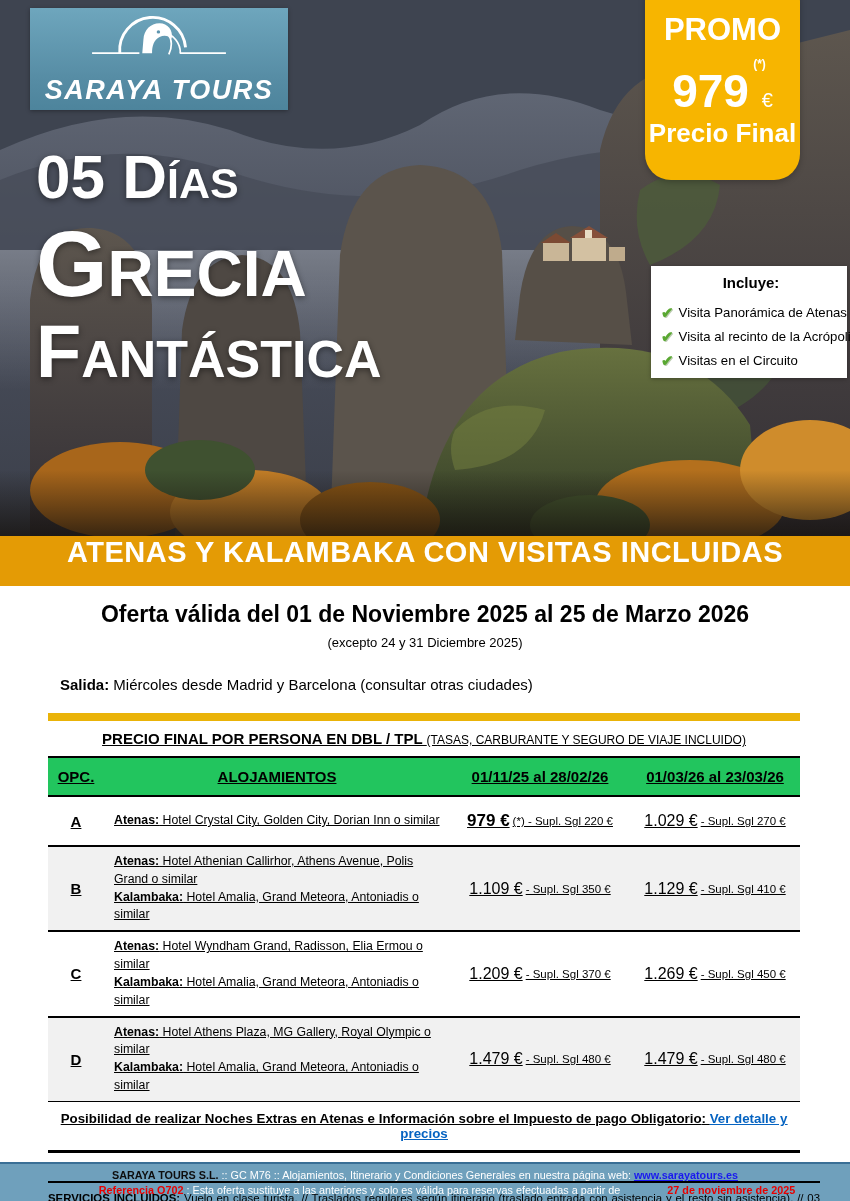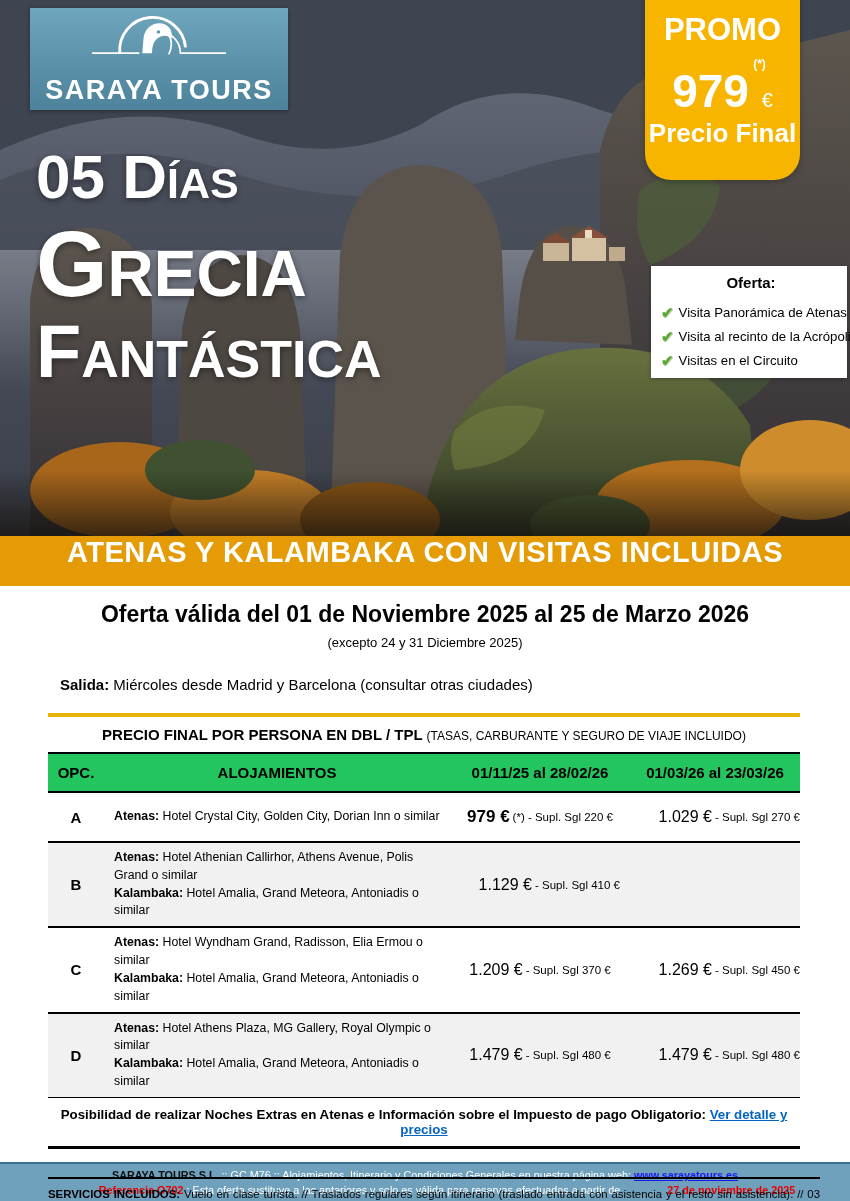--- a/index.html
+++ b/index.html
@@ -8,20 +8,21 @@
     font-family:"Liberation Sans", sans-serif;color:#000;overflow:hidden;
   }
   
   .hero{position:relative;width:850px;height:536px;overflow:hidden;background:#4a4f5b;}
   .hero svg.scene{position:absolute;inset:0;width:100%;height:100%;display:block;}
   .logo-box{
     position:absolute;left:30px;top:8px;width:258px;height:102px;
     background:linear-gradient(180deg,#6ea6bd 0%,#568ca4 70%,#4d849c 100%);
     display:flex;flex-direction:column;align-items:center;justify-content:flex-start;
     box-shadow:0 1px 4px rgba(0,0,0,.35);
+    font-style:italic;
   }
   .logo-box svg{display:block;margin-top:4px;}
   .logo-word{color:#fff;font-weight:700;font-size:27px;letter-spacing:1.5px;line-height:1;margin-top:1px;}
   .promo{
     position:absolute;left:645px;top:-24px;width:155px;height:204px;
     background:#F7B500;border-radius:26px;color:#fff;text-align:center;
     padding-top:24px;box-sizing:border-box;box-shadow:0 2px 6px rgba(0,0,0,.25);
   }
   .promo .p-label{font-size:31px;font-weight:700;line-height:1.05;margin-top:14px;}
   .promo .p-ast{font-size:12px;font-weight:700;margin-top:10px;margin-left:74px;}
@@ -45,33 +46,33 @@
     width:850px;height:50px;background:#E49B05;display:flex;align-items:flex-start;justify-content:center;
   }
   .banner span{color:#fff;font-size:29px;font-weight:700;letter-spacing:.5px;}
   
   .content{position:relative;width:850px;height:576px;background:#fff;}
   .offer-title{font-size:23px;font-weight:700;text-align:center;margin:0;padding-top:15px;}
   .offer-sub{font-size:13px;text-align:center;margin-top:7px;}
   .salida{font-size:15px;margin:26px 0 0 60px;}
   .salida .b{font-weight:700;}
   
-  .price-table{width:752px;margin:20px 0 0 48px;border-top:4px solid #eab308;}
+  .price-table{width:752px;margin:20px 0 0 48px;border-top:8px solid #eab308;text-decoration:underline;}
   .tbl-caption{
     text-align:center;padding:9px 0 8px 0;border-bottom:2px solid #000;background:#fff;
   }
   .tbl-caption .cb{font-size:15px;font-weight:700;}
   .tbl-caption .cn{font-size:12px;}
   .trow{display:flex;align-items:stretch;border-bottom:2px solid #000;}
   .thead{background:#22c55e;}
   .thead > div{font-size:15px;font-weight:700;display:flex;align-items:center;justify-content:center;padding:10px 0;}
   .c-opc{width:56px;flex:none;display:flex;align-items:center;justify-content:center;}
   .c-hotel{width:346px;flex:none;box-sizing:border-box;padding:6px 10px 6px 10px;display:flex;flex-direction:column;justify-content:center;}
   .c-p1{width:180px;flex:none;display:flex;align-items:center;justify-content:center;text-align:left;}
-  .c-p2{width:170px;flex:none;display:flex;align-items:center;justify-content:flex-end;text-align:center;}
+  .c-p2{width:170px;flex:none;display:flex;align-items:center;justify-content:center;text-align:center;}
   .data-row .c-opc{font-size:15px;font-weight:700;}
   .hotel-line{font-size:12.3px;line-height:1.45;}
   .hotel-line .b{font-weight:700;}
   .price{font-size:16px;}
   .price.hl{font-weight:700;font-size:17px;}
   .note{font-size:11.5px;margin-left:3px;}
   .row-alt{background:#F1F1F1;}
   .data-row{min-height:48px;}
   .tbl-footer{
     border-bottom:3px solid #000;border-top:1px solid #000;text-align:center;
@@ -172,21 +173,21 @@
     <div class="p-final">Precio Final</div>
   </div>
 
   <div class="hero-title">
     <div class="ht-days">05 Días</div>
     <div class="ht-main">Grecia</div>
     <div class="ht-sub">Fantástica</div>
   </div>
 
   <div class="includes">
-    <h4>Oferta:</h4>
+    <h4>Incluye:</h4>
     <ul>
       <li>
           <span class="check">✔</span>
           <span>Visita Panorámica de Atenas</span>
         </li>
       <li>
           <span class="check">✔</span>
           <span>Visita al recinto de la Acrópolis</span>
         </li>
       <li>
@@ -233,20 +234,24 @@
           <span class="note">- Supl. Sgl 270 €</span>
         </div>
     </div>
 
     <div class="trow data-row row-alt">
       <div class="c-opc">B</div>
       <div class="c-hotel">
         <div class="hotel-line"><span class="b">Atenas:</span><span> Hotel Athenian Callirhor, Athens Avenue, Polis Grand o similar</span></div>
         <div class="hotel-line"><span class="b">Kalambaka:</span><span> Hotel Amalia, Grand Meteora, Antoniadis o similar</span></div>
       </div>
+      <div class="c-p1">
+          <span class="price">1.109 €</span>
+          <span class="note">- Supl. Sgl 350 €</span>
+        </div>
       <div class="c-p2">
           <span class="price">1.129 €</span>
           <span class="note">- Supl. Sgl 410 €</span>
         </div>
     </div>
 
     <div class="trow data-row">
       <div class="c-opc">C</div>
       <div class="c-hotel">
         <div class="hotel-line"><span class="b">Atenas:</span><span> Hotel Wyndham Grand, Radisson, Elia Ermou o similar</span></div>

